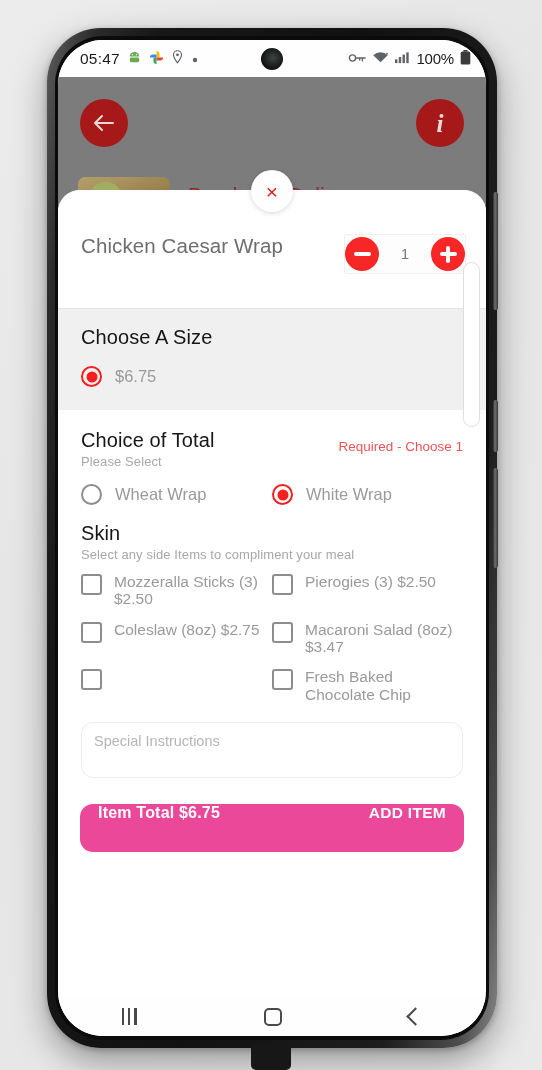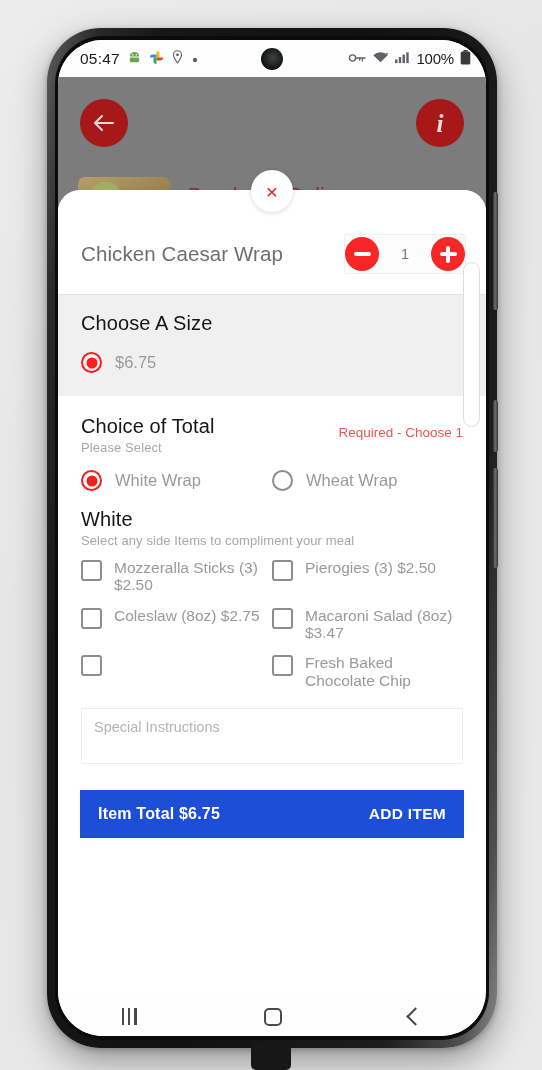--- a/index.html
+++ b/index.html
@@ -140,22 +140,22 @@
     border-radius: 50%;
     background: #fff;
     box-shadow: 0 1px 5px rgba(0,0,0,.16);
     display: flex; align-items: center; justify-content: center;
     z-index: 20;
   }
   .close-x { color: #e11d1d; font-size: 21px; line-height: 1; font-weight: 400; }
 
   
   .item-head {
-    display: flex; align-items: center;
-    padding: 44px 20px 20px 23px;
+    display: flex; align-items: flex-start;
+    padding: 44px 20px 34px 23px;
     background: #fff;
   }
   .item-title { font-size: 20.5px; color: #6e6e6e; letter-spacing: .1px; }
   .qty {
     margin-left: auto;
     display: flex; align-items: center;
     background: #fdfdfd;
     border: 1px solid #f0f0f0;
     border-radius: 2px;
     padding: 2px 0;
@@ -216,39 +216,40 @@
     flex: none;
     margin-top: 1px;
   }
   .cb-label { font-size: 15.5px; color: #9a9a9a; line-height: 1.12; max-width: 152px; }
 
   
   .notes-wrap { padding: 6px 23px 0 23px; background: #fff; }
   .notes {
     width: 100%; height: 56px;
     border: 1px solid #ececec;
-    border-radius: 1px;
+    border-radius: 12px;
     padding: 10px 12px;
     font-family: "Liberation Sans", sans-serif;
     font-size: 14.5px;
     color: #777;
     resize: none;
     outline: none;
     background: #fff;
   }
   .notes::placeholder { color: #b5b5b5; }
 
   
   .add-wrap { padding: 22px 22px 0 22px; background: #fff; }
   .add-bar {
     height: 48px;
-    background: #1d4ed8;
-    display: flex; align-items: center;
+    background: #ec4899;
+    display: flex; 
     padding: 0 18px;
     color: #fff;
+    border-radius: 13px;
   }
   .add-total { font-size: 16px; font-weight: bold; letter-spacing: .2px; }
   .add-cta { margin-left: auto; font-size: 15.5px; font-weight: bold; letter-spacing: .3px; }
 
   
   .mini-scroll {
     position: absolute;
     right: 6px; top: 222px;
     width: 17px; height: 165px;
     border: 1px solid #dedede;
@@ -399,32 +400,32 @@
       <div class="sec-wrap">
         <div class="sec-head-row">
           <div>
             <div class="sec-title">Choice of Total</div>
             <div class="sec-sub">Please Select</div>
           </div>
           <div class="required">Required - Choose 1</div>
         </div>
         <div class="two-col">
           <div class="opt-row" style="margin-top:0">
+            <span class="radio"></span>
+            <span class="opt-label">Wheat Wrap</span>
+          </div>
+          <div class="opt-row" style="margin-top:0">
             <span class="radio on"></span>
             <span class="opt-label">White Wrap</span>
           </div>
-          <div class="opt-row" style="margin-top:0">
-            <span class="radio"></span>
-            <span class="opt-label">Wheat Wrap</span>
-          </div>
         </div>
       </div>
 
       <div class="sec-side">
-        <div class="sec-title">White</div>
+        <div class="sec-title">Skin</div>
         <div class="sec-sub">Select any side Items to compliment your meal</div>
         <div class="grid2">
           <div class="cb-row">
             <span class="cbox"></span>
             <span class="cb-label">Mozzeralla Sticks (3) $2.50</span>
           </div>
           <div class="cb-row">
             <span class="cbox"></span>
             <span class="cb-label">Pierogies (3) $2.50</span>
           </div>

